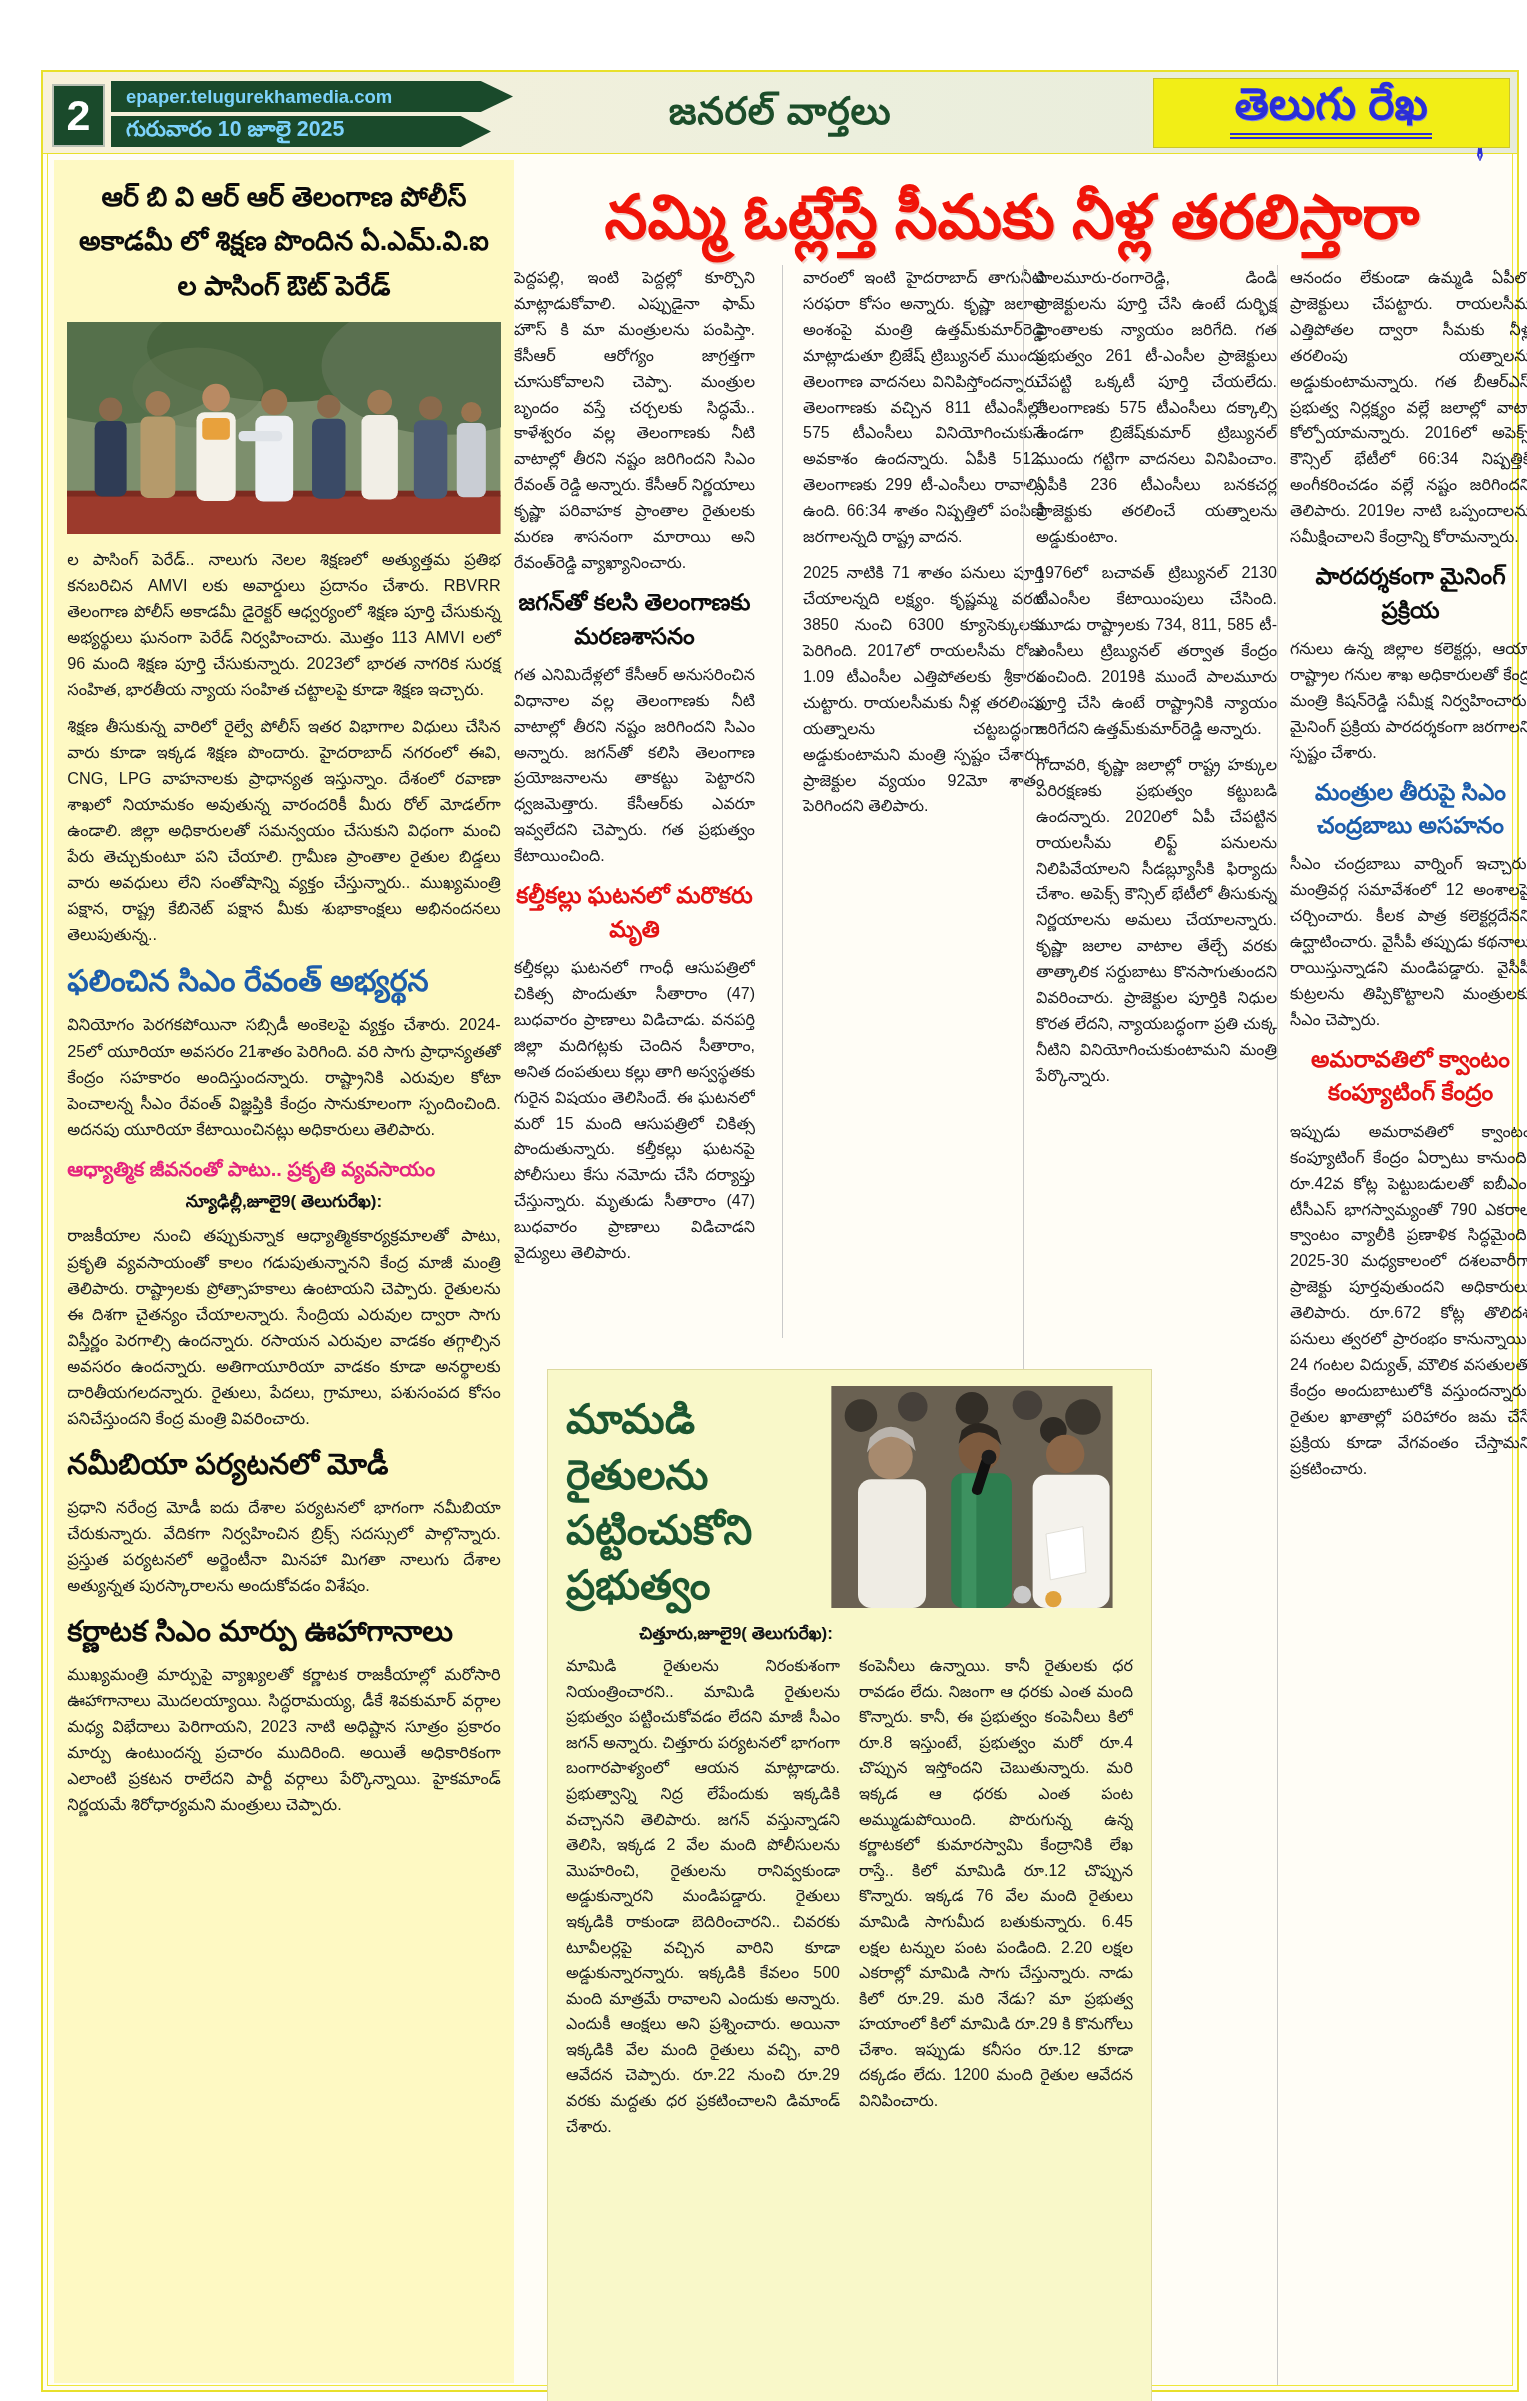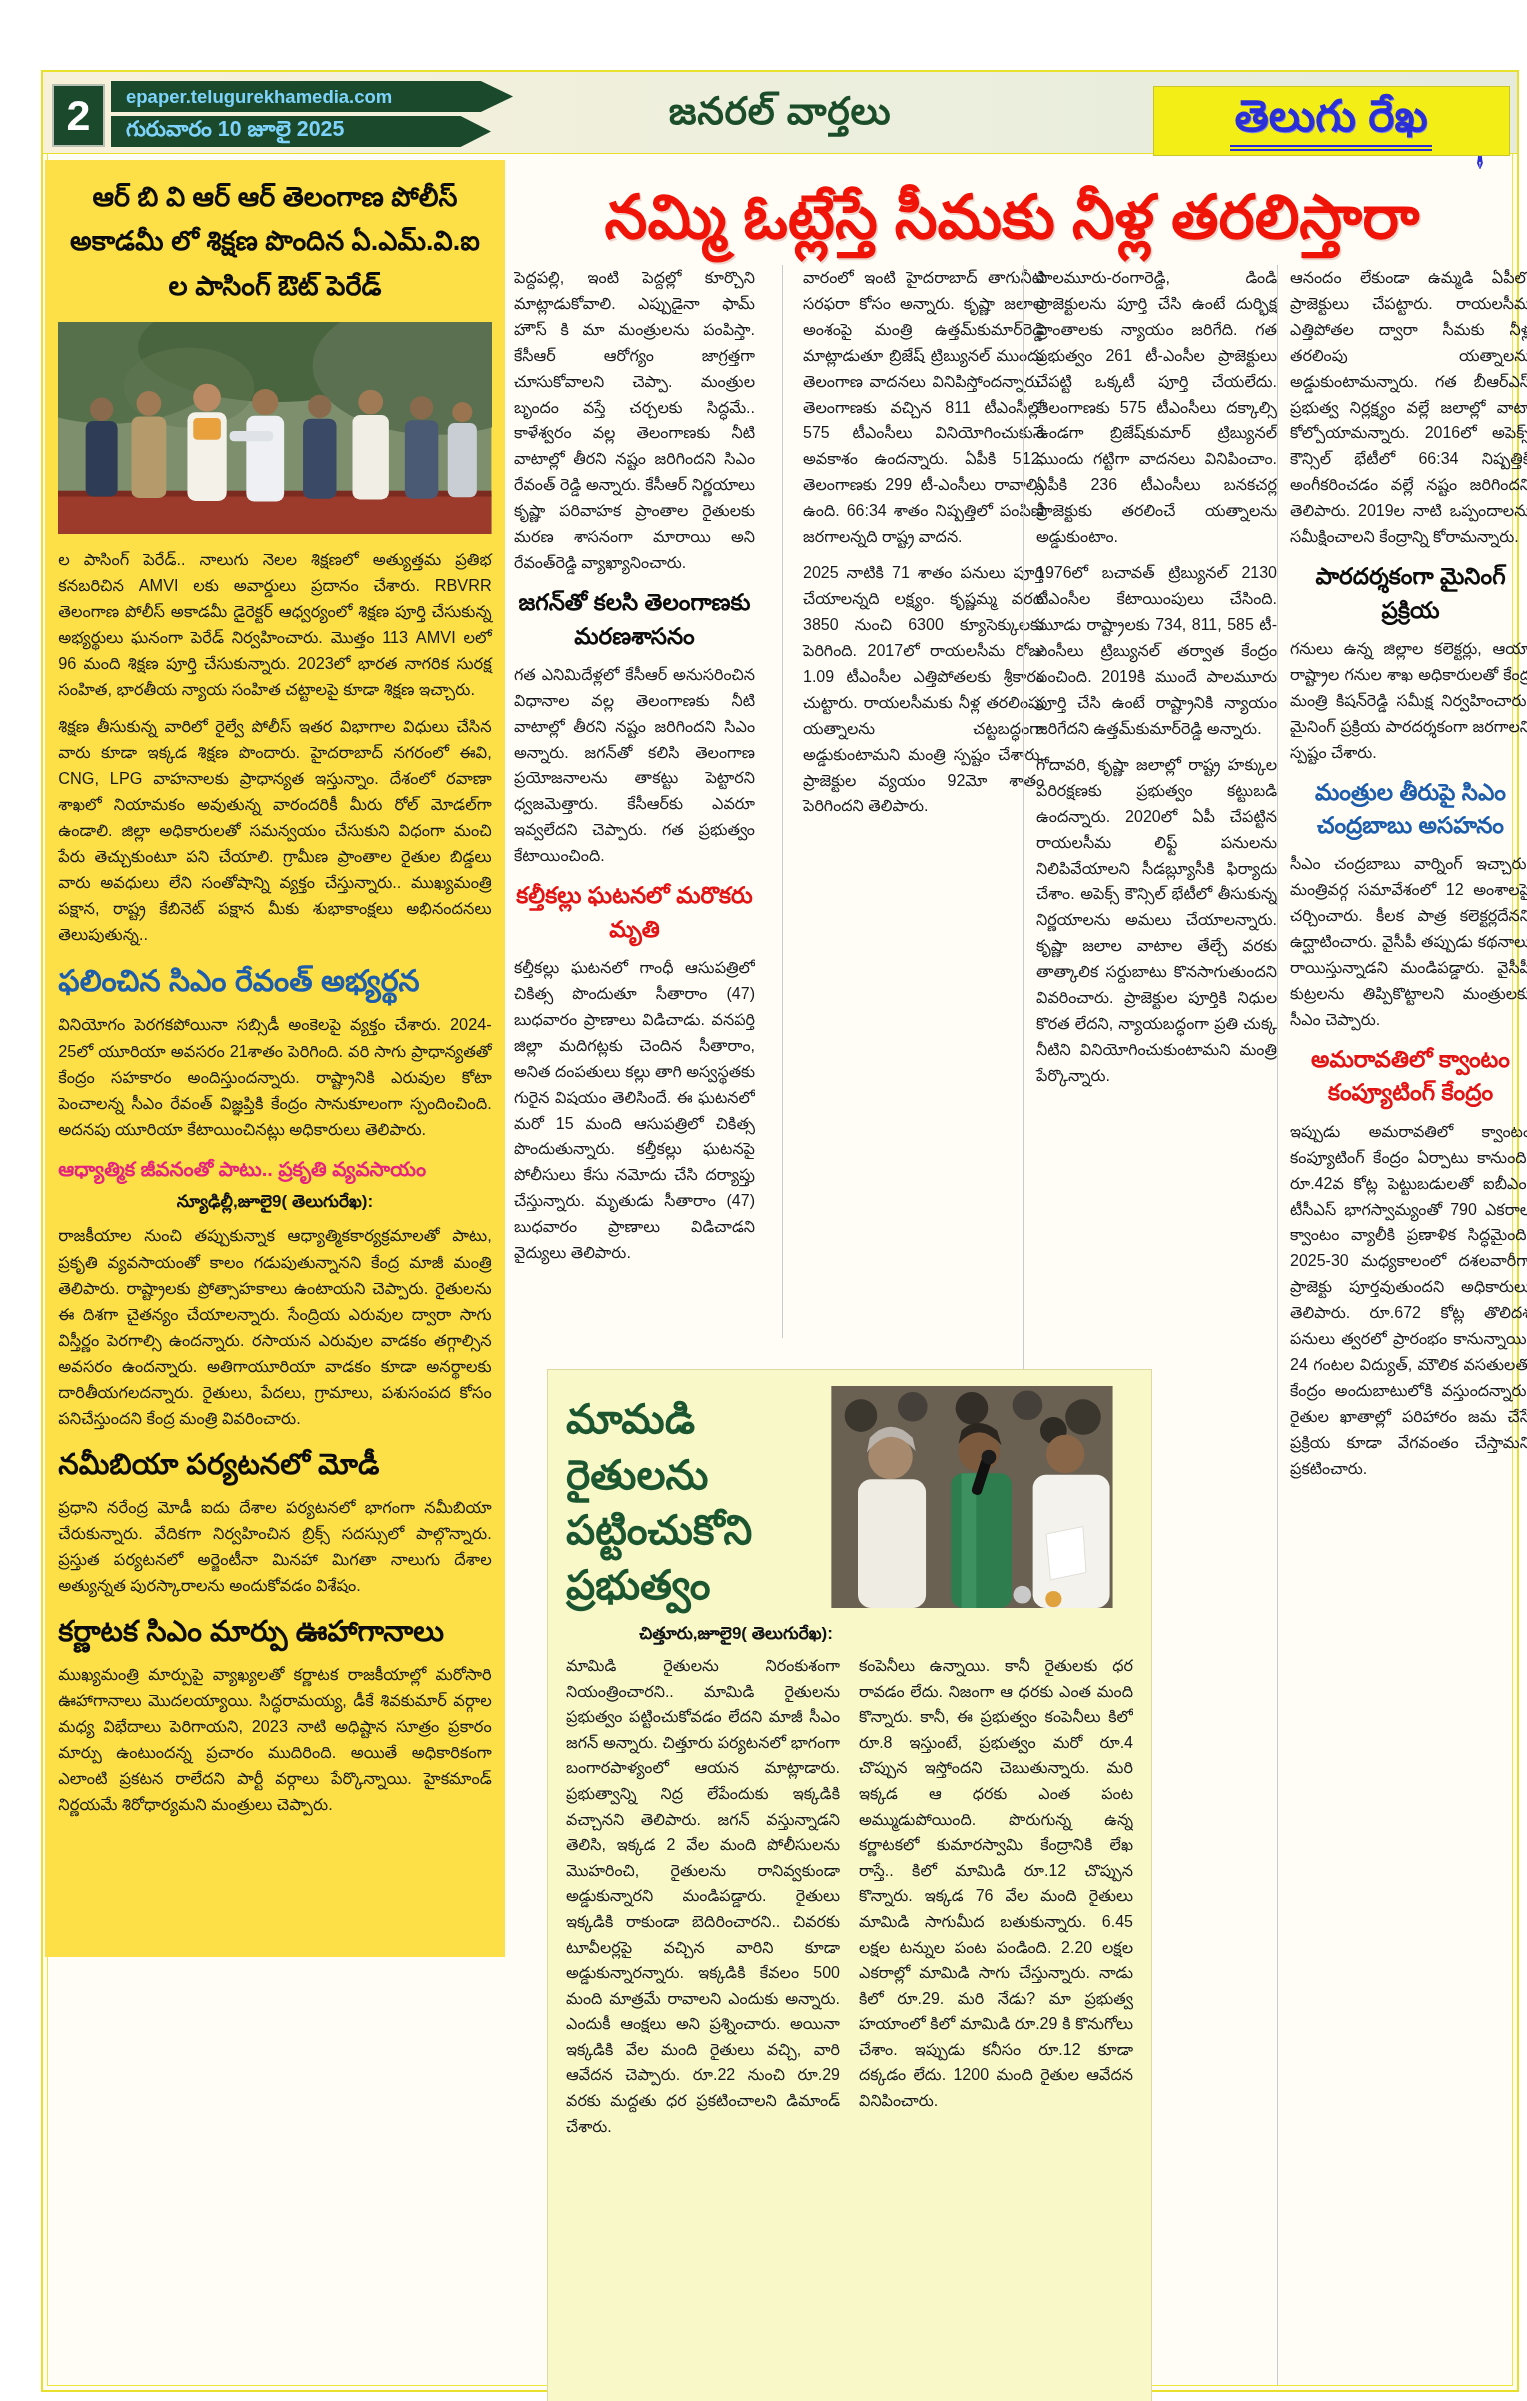--- a/index.html
+++ b/index.html
@@ -16,32 +16,32 @@
   .pagenum{position:absolute;left:9px;top:12px;width:49px;height:59px;background:#1a4a2b;
            border:2.2px solid #b9c0b4;color:#fff;font-size:43px;font-weight:bold;
            display:flex;align-items:center;justify-content:center;}
   .ribbon{position:absolute;left:68px;background:#1a4a2b;color:#7dd3fc;font-weight:bold;
           clip-path:polygon(0 0,92% 0,100% 50%,92% 100%,0 100%);
           display:flex;align-items:center;padding:0 40px 0 15px;height:31px;}
   .ribbon.site{top:9px;width:347px;font-size:18.5px;}
   .ribbon.date{top:44px;width:325px;font-size:21.4px;}
   .section-title{position:absolute;left:0;right:0;top:18px;text-align:center;
                  color:#1c4d2a;font-size:38px;font-weight:800;letter-spacing:0.7px;}
-  .brand{position:absolute;right:7.4px;top:14px;width:355px;height:68px;background:#f2ee16;
-         border:1.5px solid #cbc52b;display:flex;align-items:center;justify-content:center;}
+  .brand{position:absolute;right:7.4px;top:6px;width:355px;height:68px;background:#f2ee16;
+         border:1.5px solid #cbc52b;display:flex;align-items:flex-start;justify-content:center;}
   .brand-text{color:#2b2fd6;font-size:44px;font-weight:800;
               border-bottom:6.7px double #2b2fd6;line-height:1.15;padding:0 4.4px 3px 4.4px;
               text-shadow:0.7px 0.7px 0 #7d80e8;position:relative;}
   .pen{position:absolute;right:21px;bottom:-19px;font-size:19px;color:#2b2fd6;transform:rotate(90deg);}
   
   .lead-headline{position:absolute;left:517px;top:172px;width:990px;height:102px;
                  color:#f01408;font-size:61px;font-weight:800;text-align:center;line-height:1.5;
                  text-shadow:1.5px 2.2px 0 rgba(160,20,10,.18);white-space:nowrap;}
   
-  .leftcol{position:absolute;left:45px;top:160px;width:460px;height:1797px;background:#fde047;
+  .leftcol{position:absolute;left:54px;top:160px;width:460px;height:2223px;background:#fef9c3;
            padding:10.3px 13.3px;box-sizing:border-box;overflow:hidden;}
   .left-head{font-size:27px;font-weight:800;color:#0c0c0c;text-align:center;line-height:1.65;margin:4.4px 0 13.3px 0;}
   .photo{width:100%;display:block;margin:0 0 12px 0;}
   .para{font-size:16.3px;line-height:1.6;text-align:justify;margin:0 0 10.3px 0;color:#17191d;}
   .dateline{font-size:17px;font-weight:bold;text-align:center;margin:3px 0 7.4px 0;color:#101114;}
   .subhead{font-weight:800;line-height:1.4;margin:13.3px 0 9px 0;}
   .subhead.blue{color:#1d5dab;font-size:30px;}
   .subhead.magenta{color:#e5237e;font-size:20px;}
   .subhead.black{color:#0d0d0d;font-size:29px;}
   

